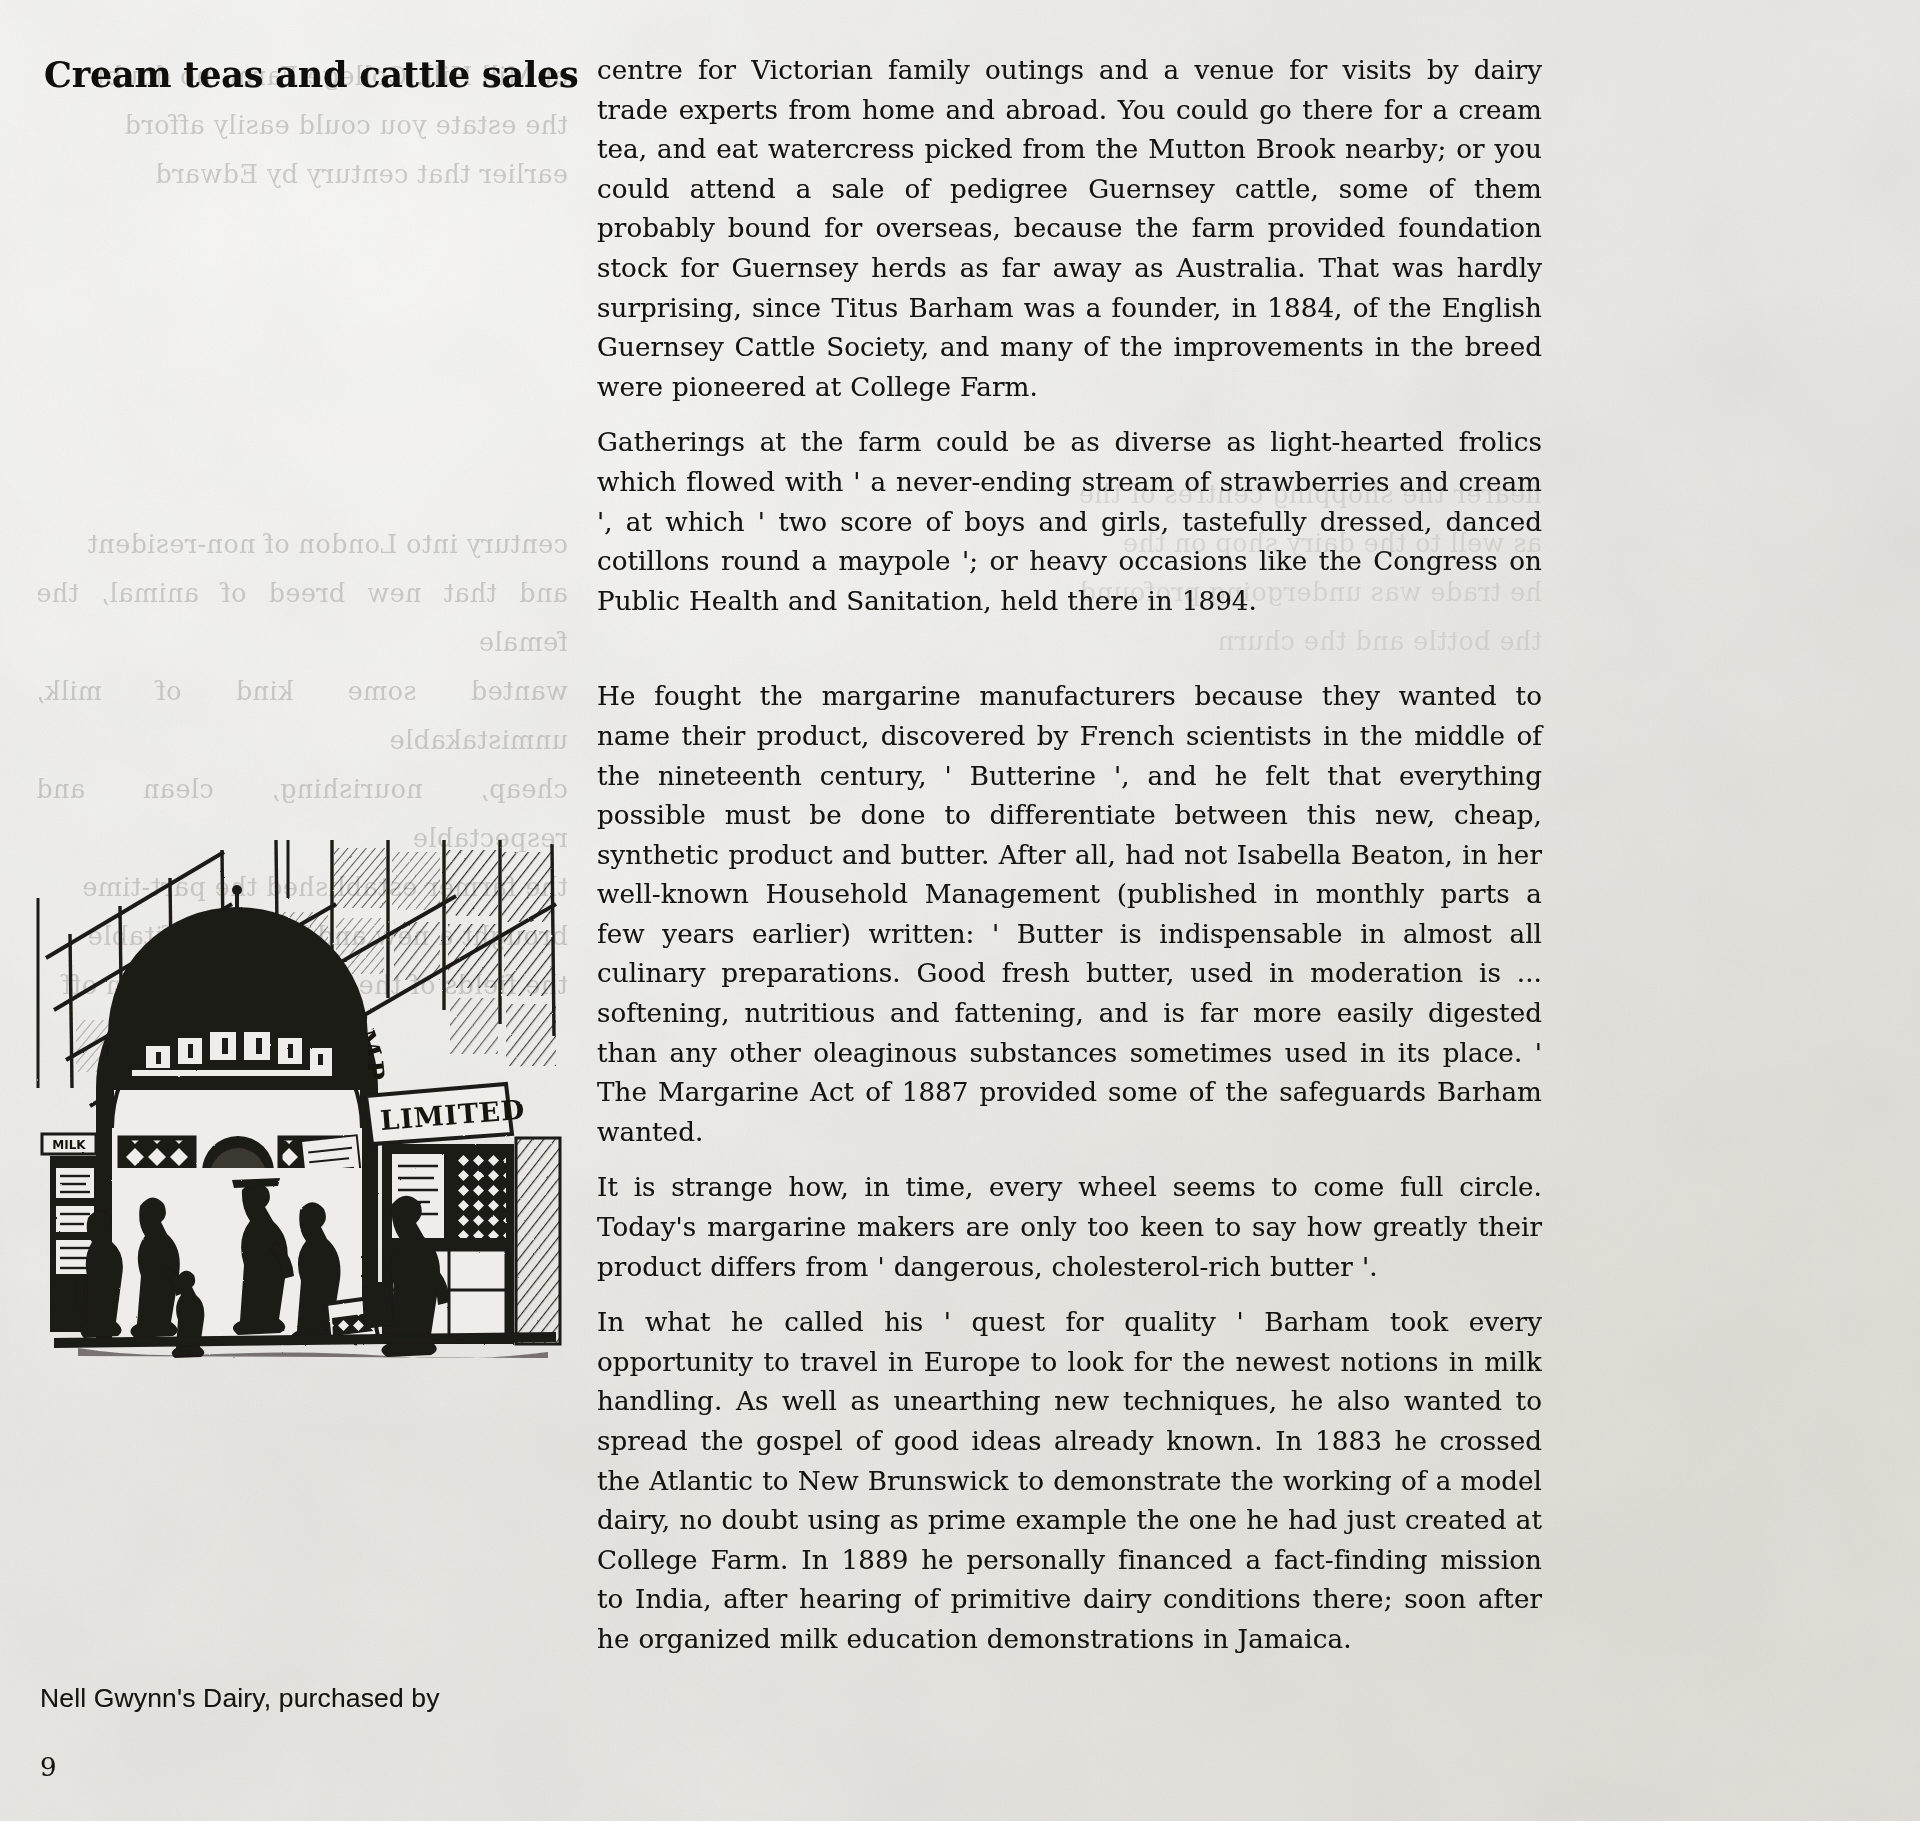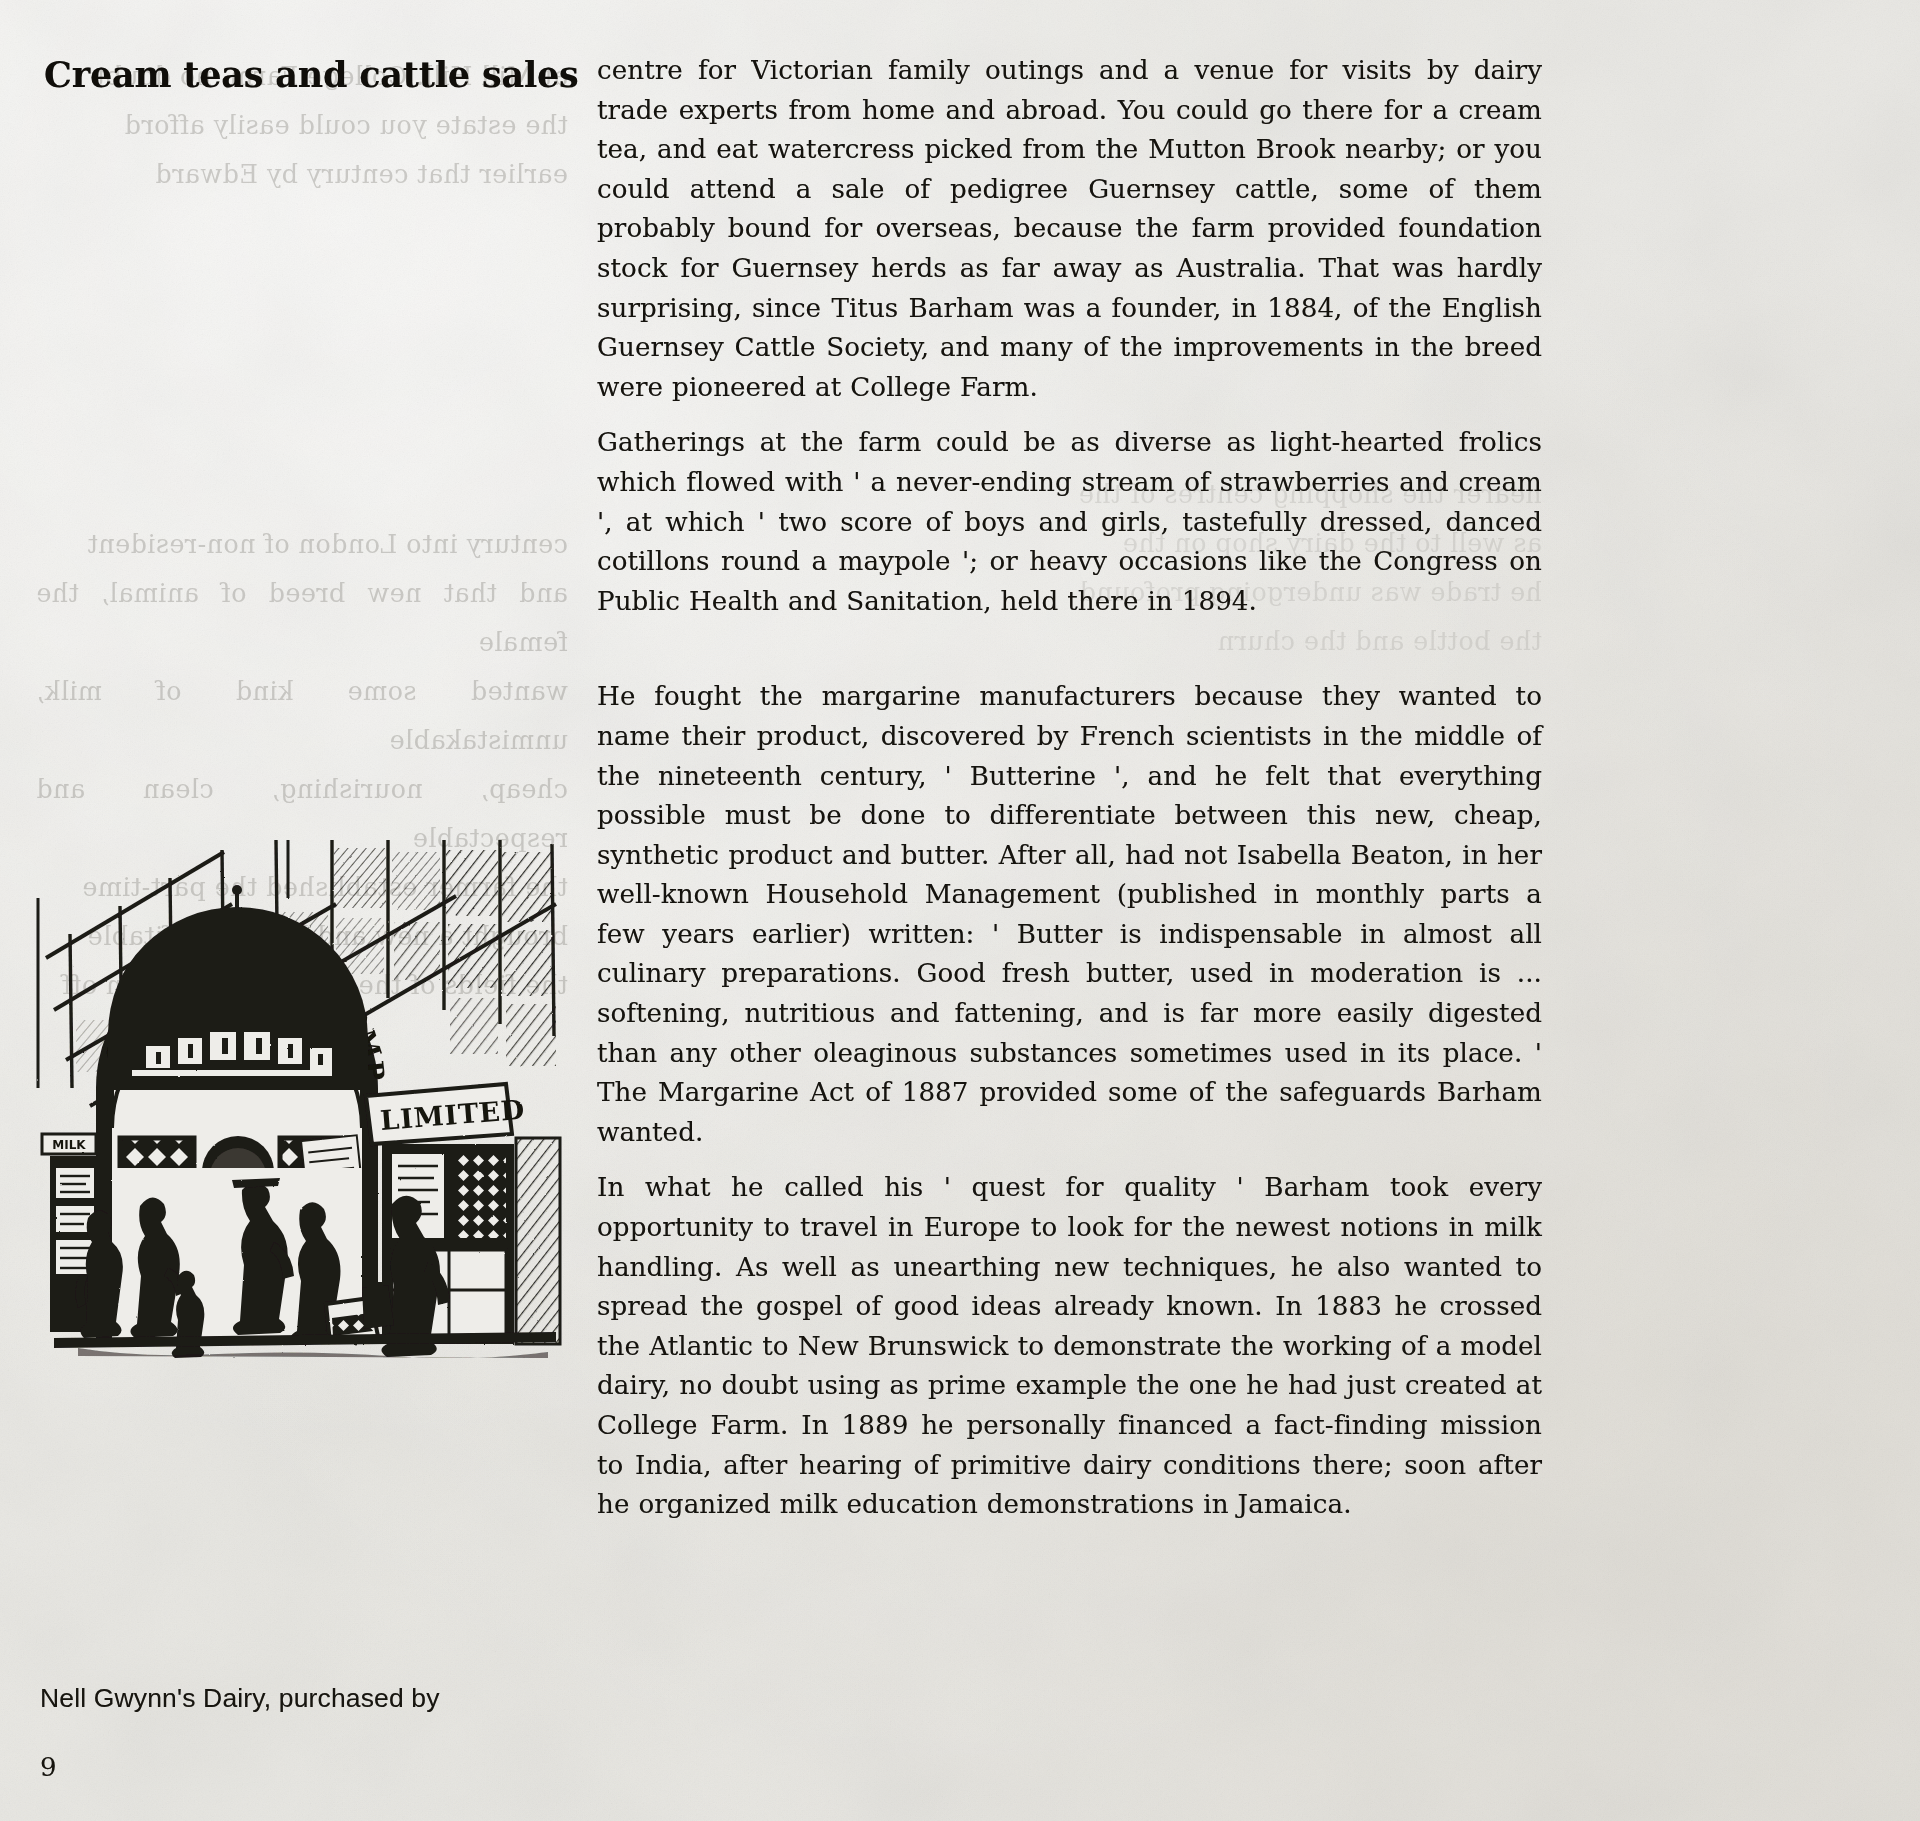--- a/index.html
+++ b/index.html
@@ -371,16 +371,17 @@
   <div id="caption">
     <div>Nell Gwynn's Dairy, purchased by</div>
   </div>
 
   <div id="folio">9</div>
 
   <div id="col-right">
     <p class="para">centre for Victorian family outings and a venue for visits by dairy trade experts from home and abroad. You could go there for a cream tea, and eat watercress picked from the Mutton Brook nearby; or you could attend a sale of pedigree Guernsey cattle, some of them probably bound for overseas, because the farm provided foundation stock for Guernsey herds as far away as Australia. That was hardly surprising, since Titus Barham was a founder, in 1884, of the English Guernsey Cattle Society, and many of the improvements in the breed were pioneered at College Farm.</p>
     <p class="para gap-big">Gatherings at the farm could be as diverse as light-hearted frolics which flowed with ' a never-ending stream of strawberries and cream ', at which ' two score of boys and girls, tastefully dressed, danced cotillons round a maypole '; or heavy occasions like the Congress on Public Health and Sanitation, held there in 1894.</p>
     <p class="para">He fought the margarine manufacturers because they wanted to name their product, discovered by French scientists in the middle of the nineteenth century, ' Butterine ', and he felt that everything possible must be done to differentiate between this new, cheap, synthetic product and butter. After all, had not Isabella Beaton, in her well-known Household Management (published in monthly parts a few years earlier) written: ' Butter is indispensable in almost all culinary preparations. Good fresh butter, used in moderation is ... softening, nutritious and fattening, and is far more easily digested than any other oleaginous substances sometimes used in its place. ' The Margarine Act of 1887 provided some of the safeguards Barham wanted.</p>
+    <p class="para">It is strange how, in time, every wheel seems to come full circle. Today's margarine makers are only too keen to say how greatly their product differs from ' dangerous, cholesterol-rich butter '.</p>
     <p class="para">In what he called his ' quest for quality ' Barham took every opportunity to travel in Europe to look for the newest notions in milk handling. As well as unearthing new techniques, he also wanted to spread the gospel of good ideas already known. In 1883 he crossed the Atlantic to New Brunswick to demonstrate the working of a model dairy, no doubt using as prime example the one he had just created at College Farm. In 1889 he personally financed a fact-finding mission to India, after hearing of primitive dairy conditions there; soon after he organized milk education demonstrations in Jamaica.</p>
   </div>
 
 </div>
 
 </body></html>

